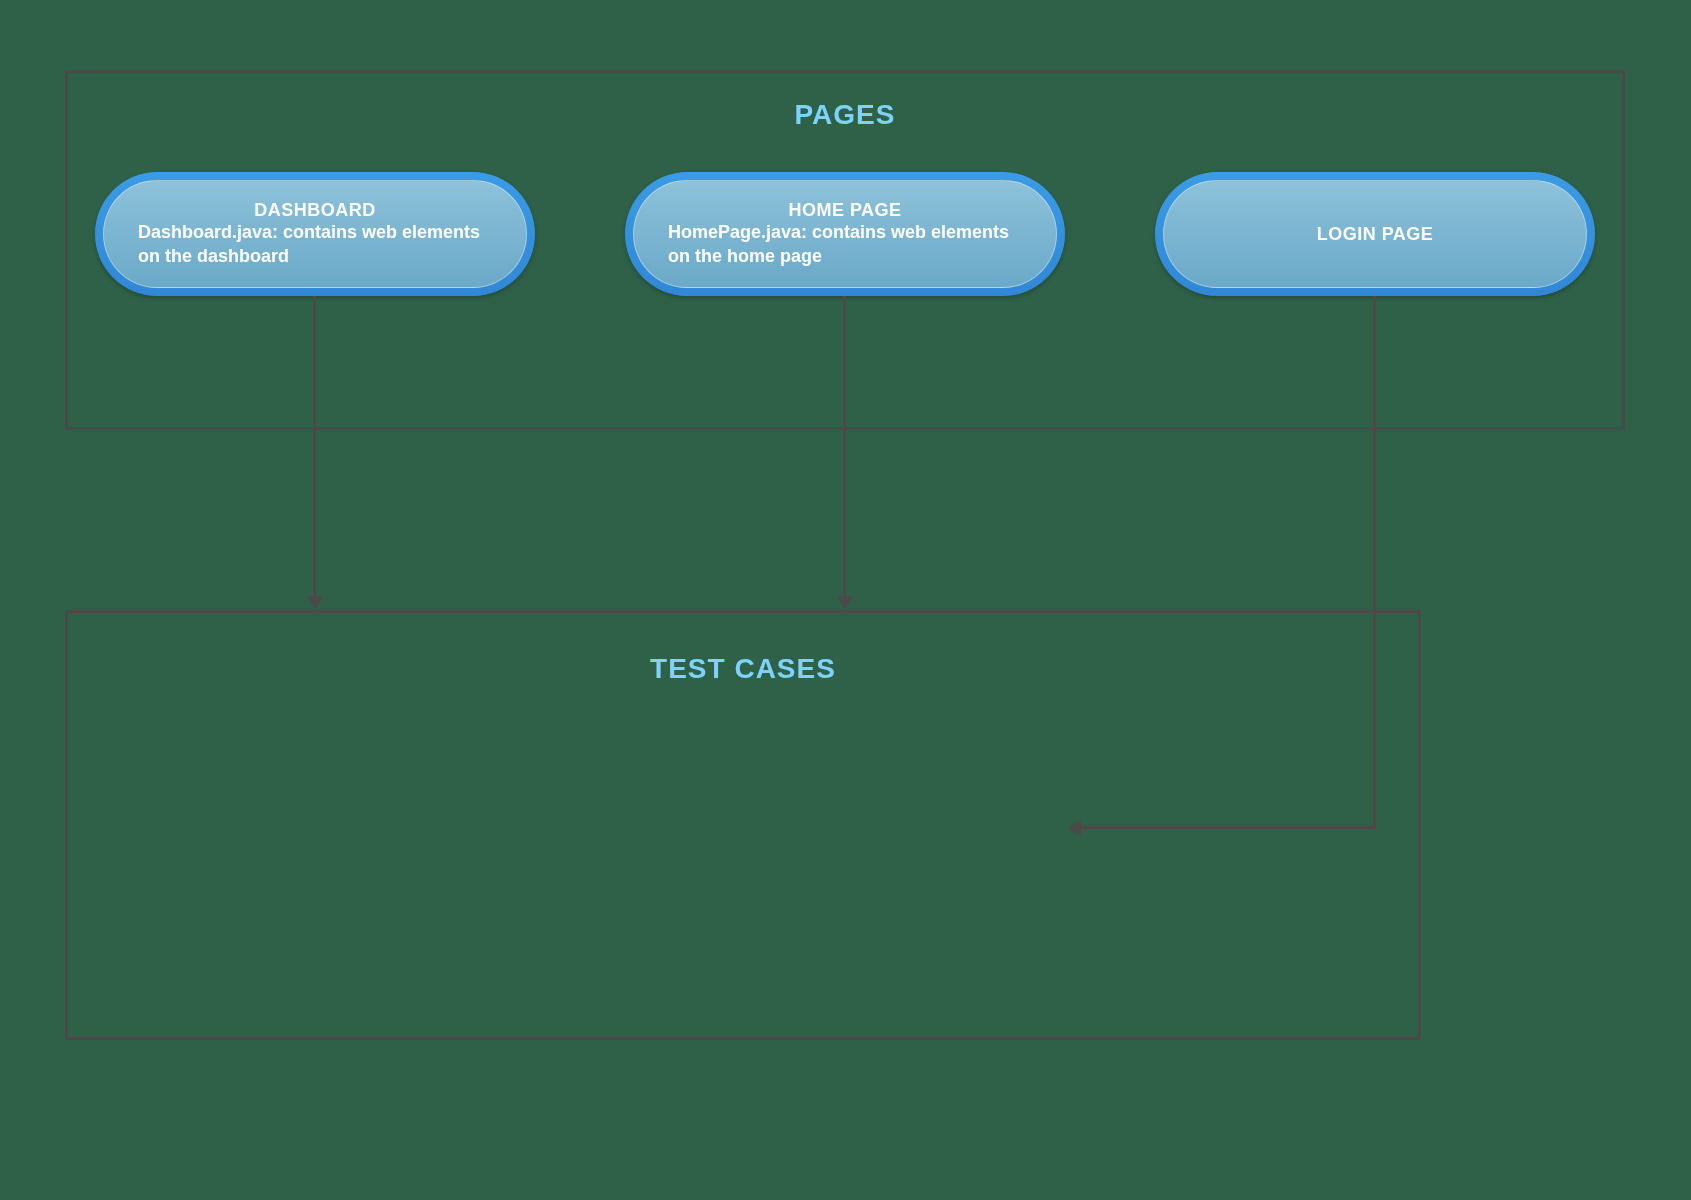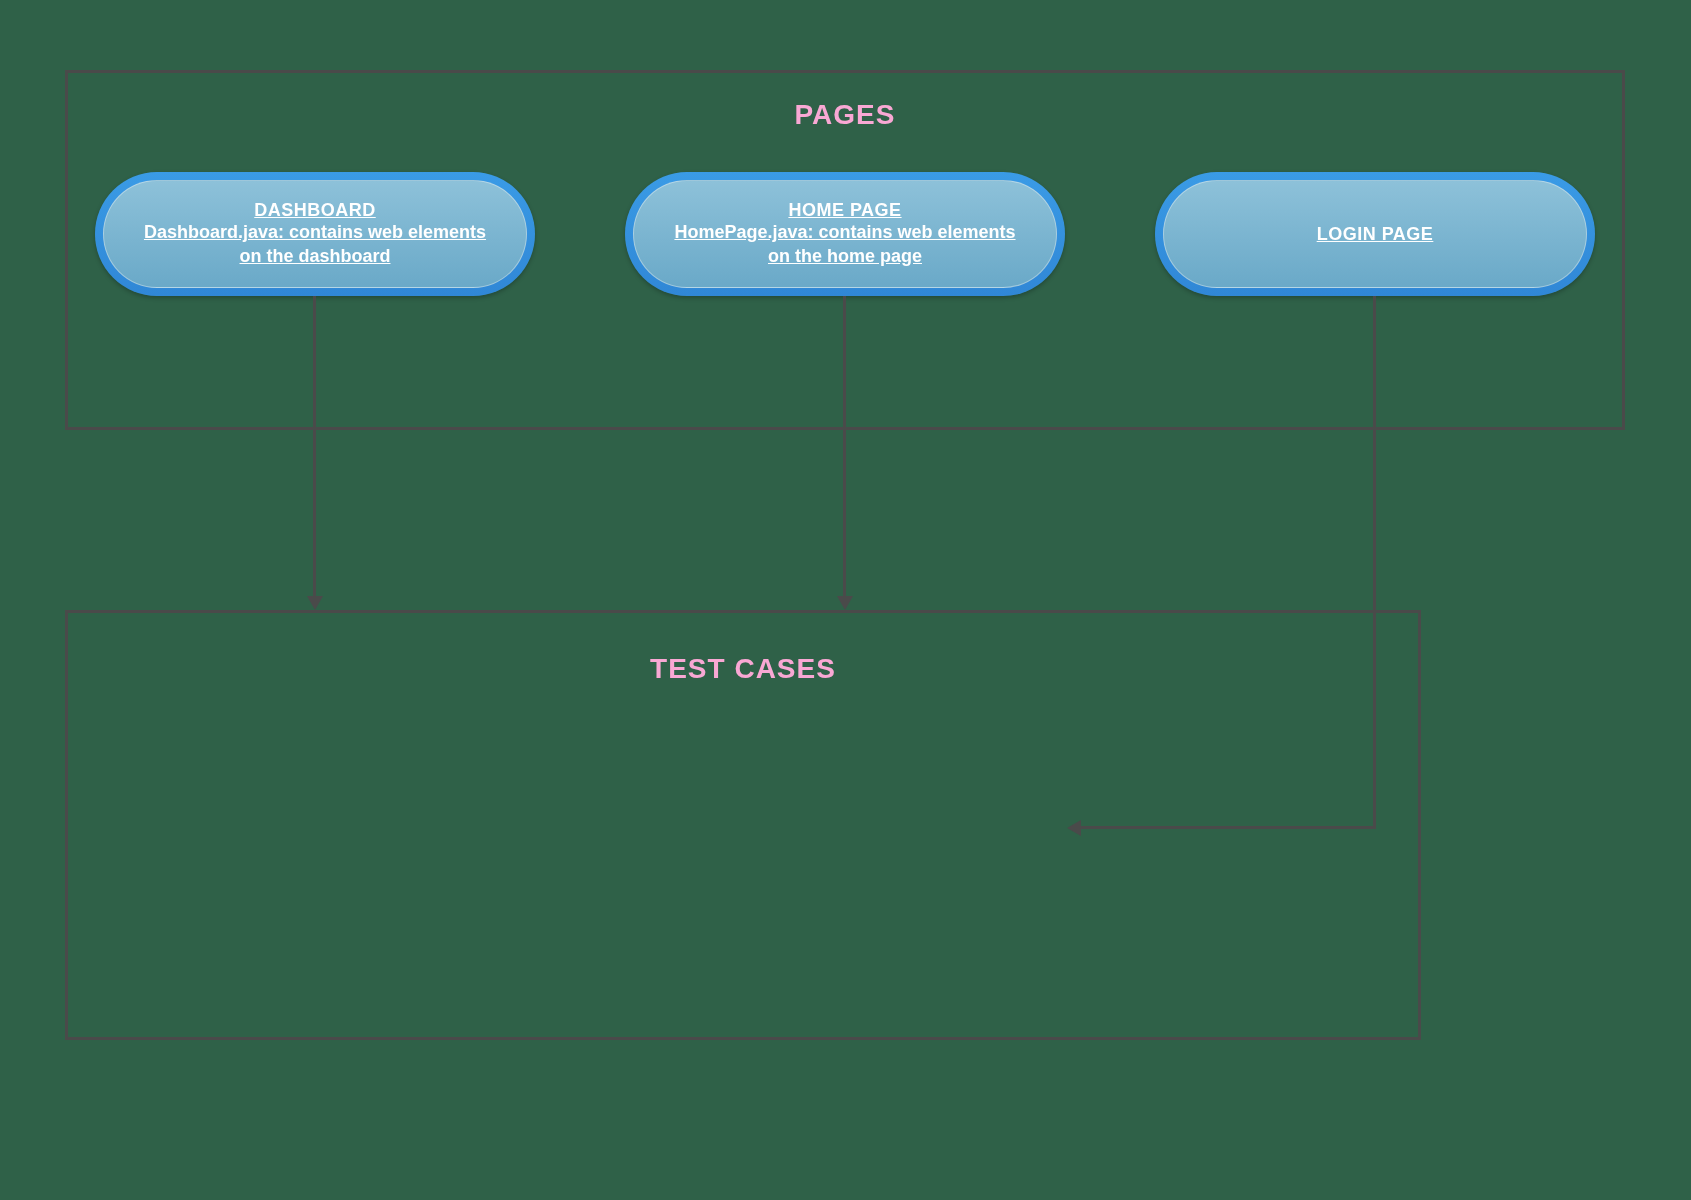--- a/index.html
+++ b/index.html
@@ -17,21 +17,21 @@
     width: 1320px;
     height: 970px;
   }
   
   .group-box {
     position: absolute;
     border: 3px solid #4a4a4a;
     background: transparent;
   }
   .group-title {
-    color: #f9a8d4;
+    color: #7dd3fc;
     font-size: 28px;
     font-weight: 700;
     letter-spacing: 1px;
     text-align: center;
     width: 100%;
   }
   
   .pill {
     position: absolute;
     border-radius: 1000px;
@@ -42,24 +42,22 @@
   .pill-inner {
     border-radius: 1000px;
     background: linear-gradient(180deg, #8dc1d9 0%, #6aa9c8 100%);
     border: 1px solid rgba(255,255,255,0.35);
     width: 100%;
     height: 100%;
     display: flex;
     flex-direction: column;
     align-items: center;
     justify-content: center;
-    text-align: center;
     padding: 8px 34px;
     color: #fff;
-    text-decoration: underline;
   }
   .pill-title {
     font-size: 18px;
     font-weight: 700;
     letter-spacing: 0.5px;
   }
   .pill-desc {
     font-size: 18px;
     font-weight: 700;
     line-height: 1.3;

